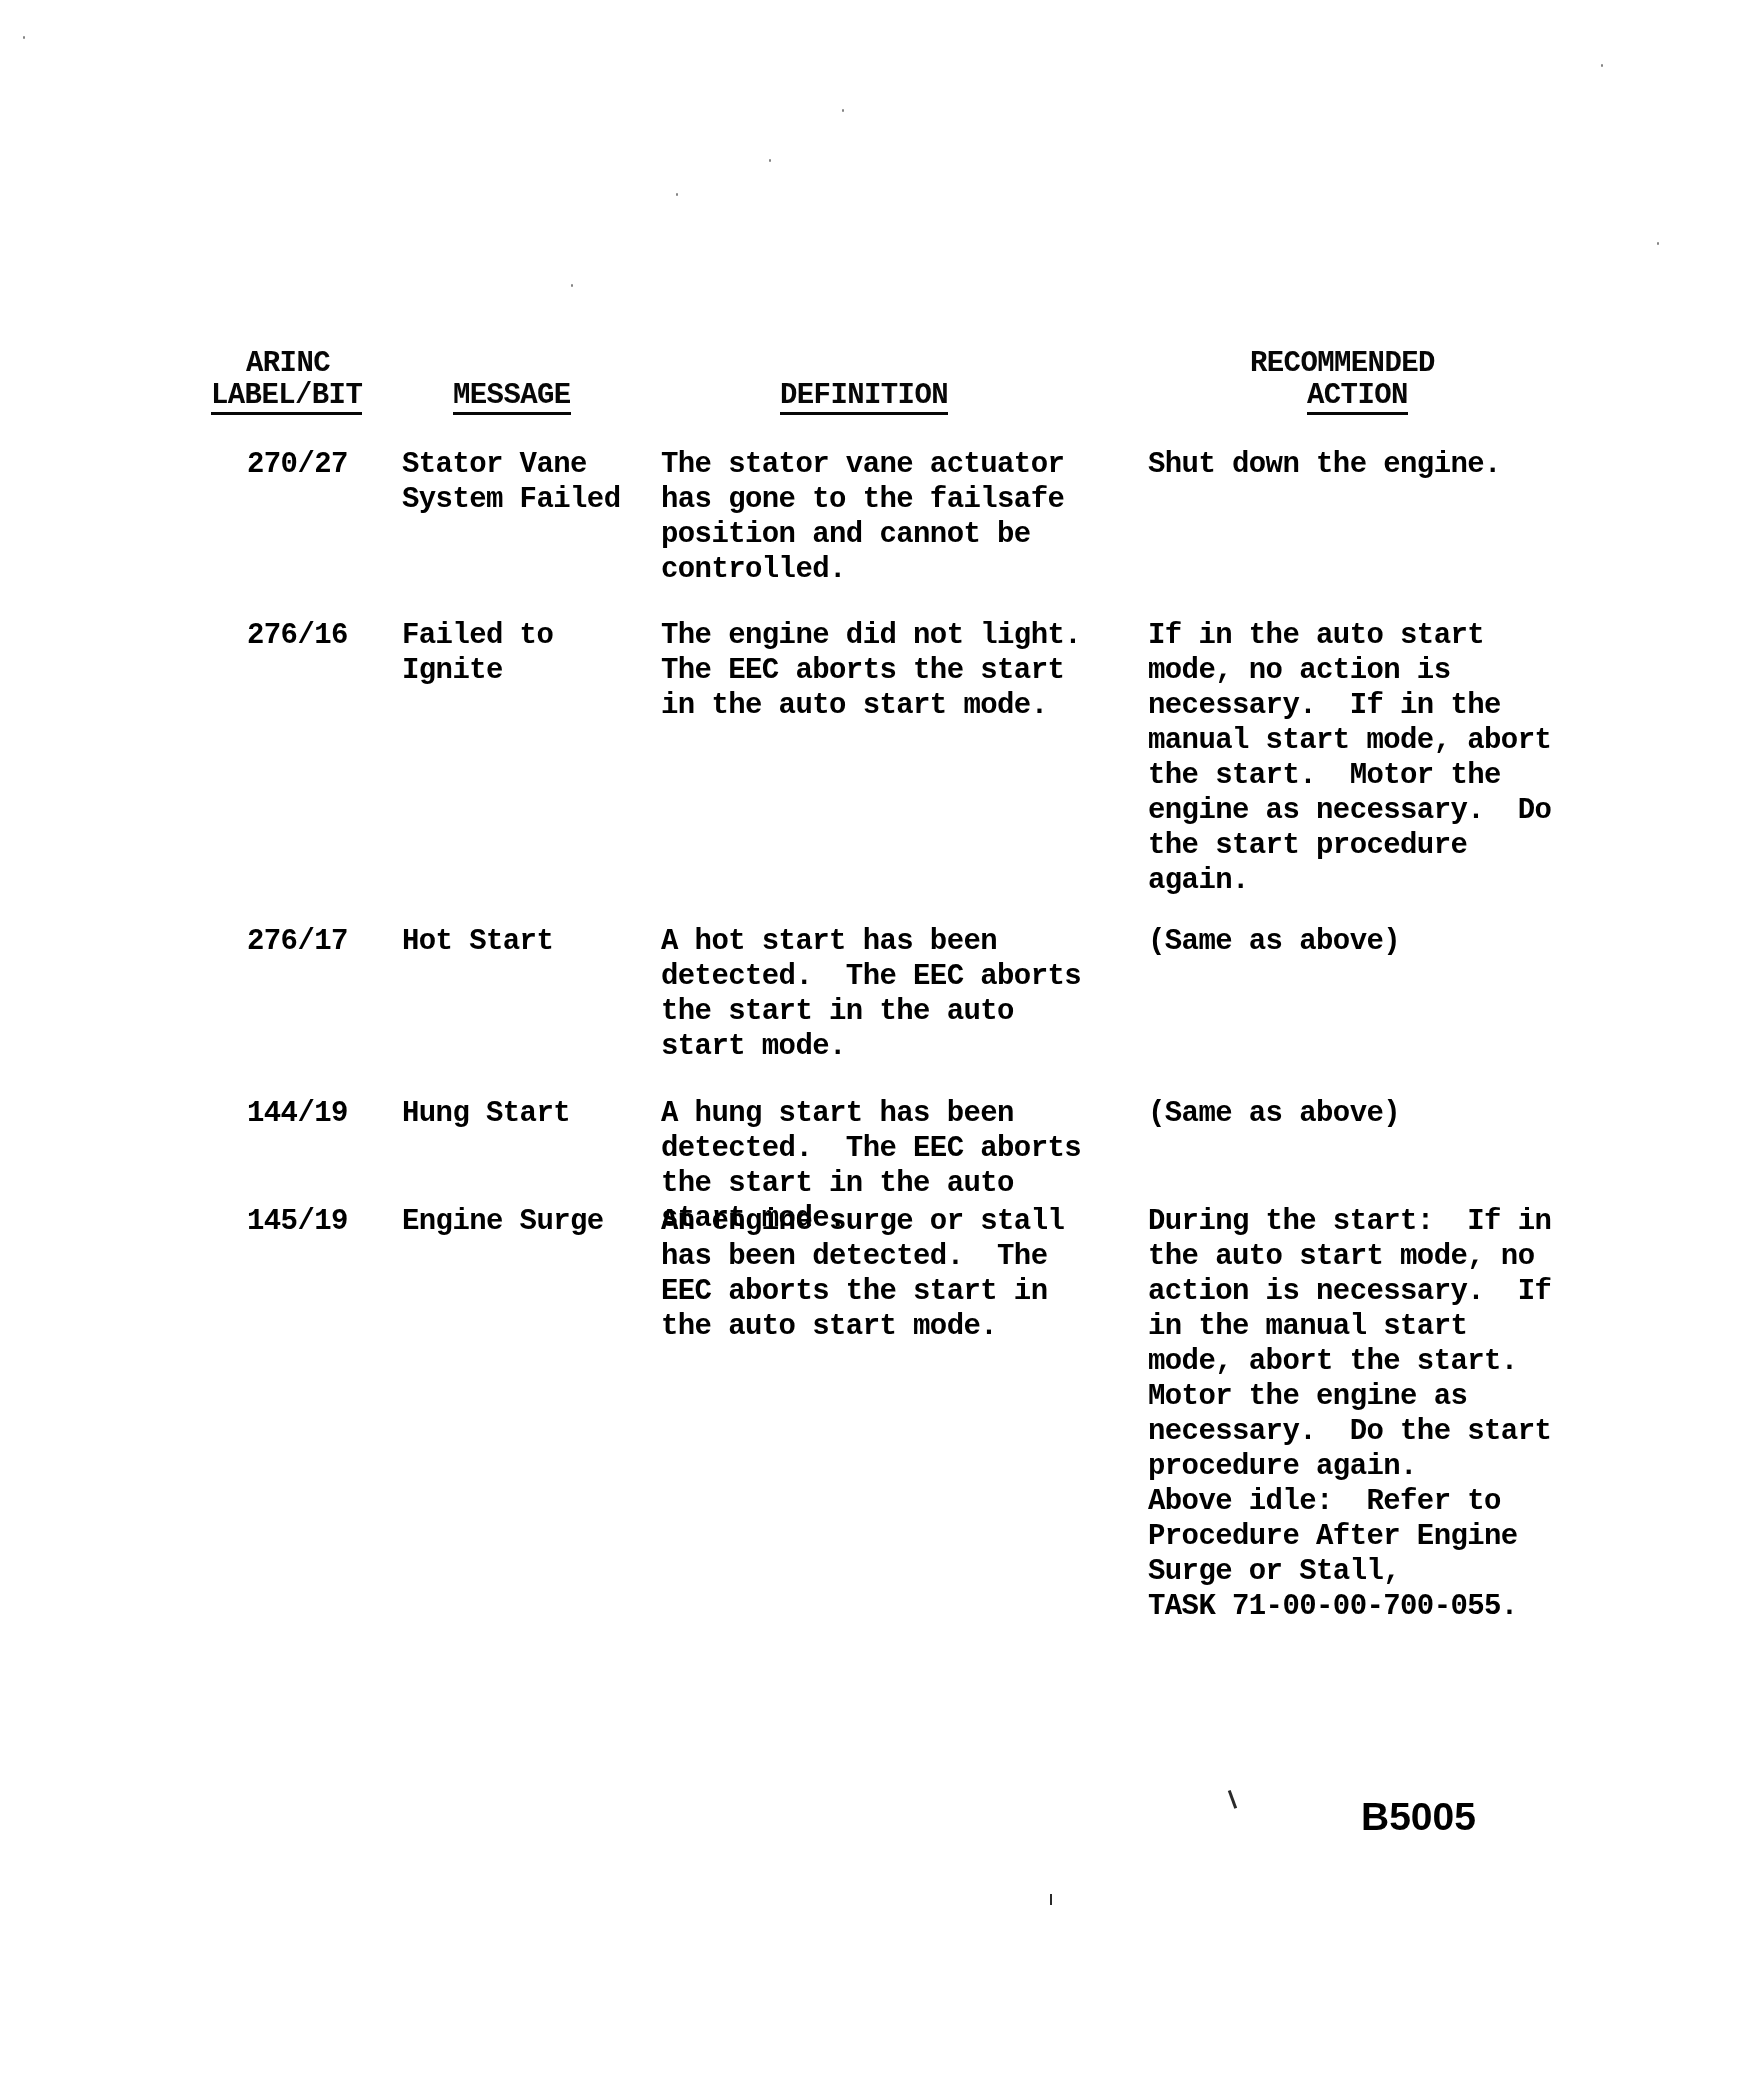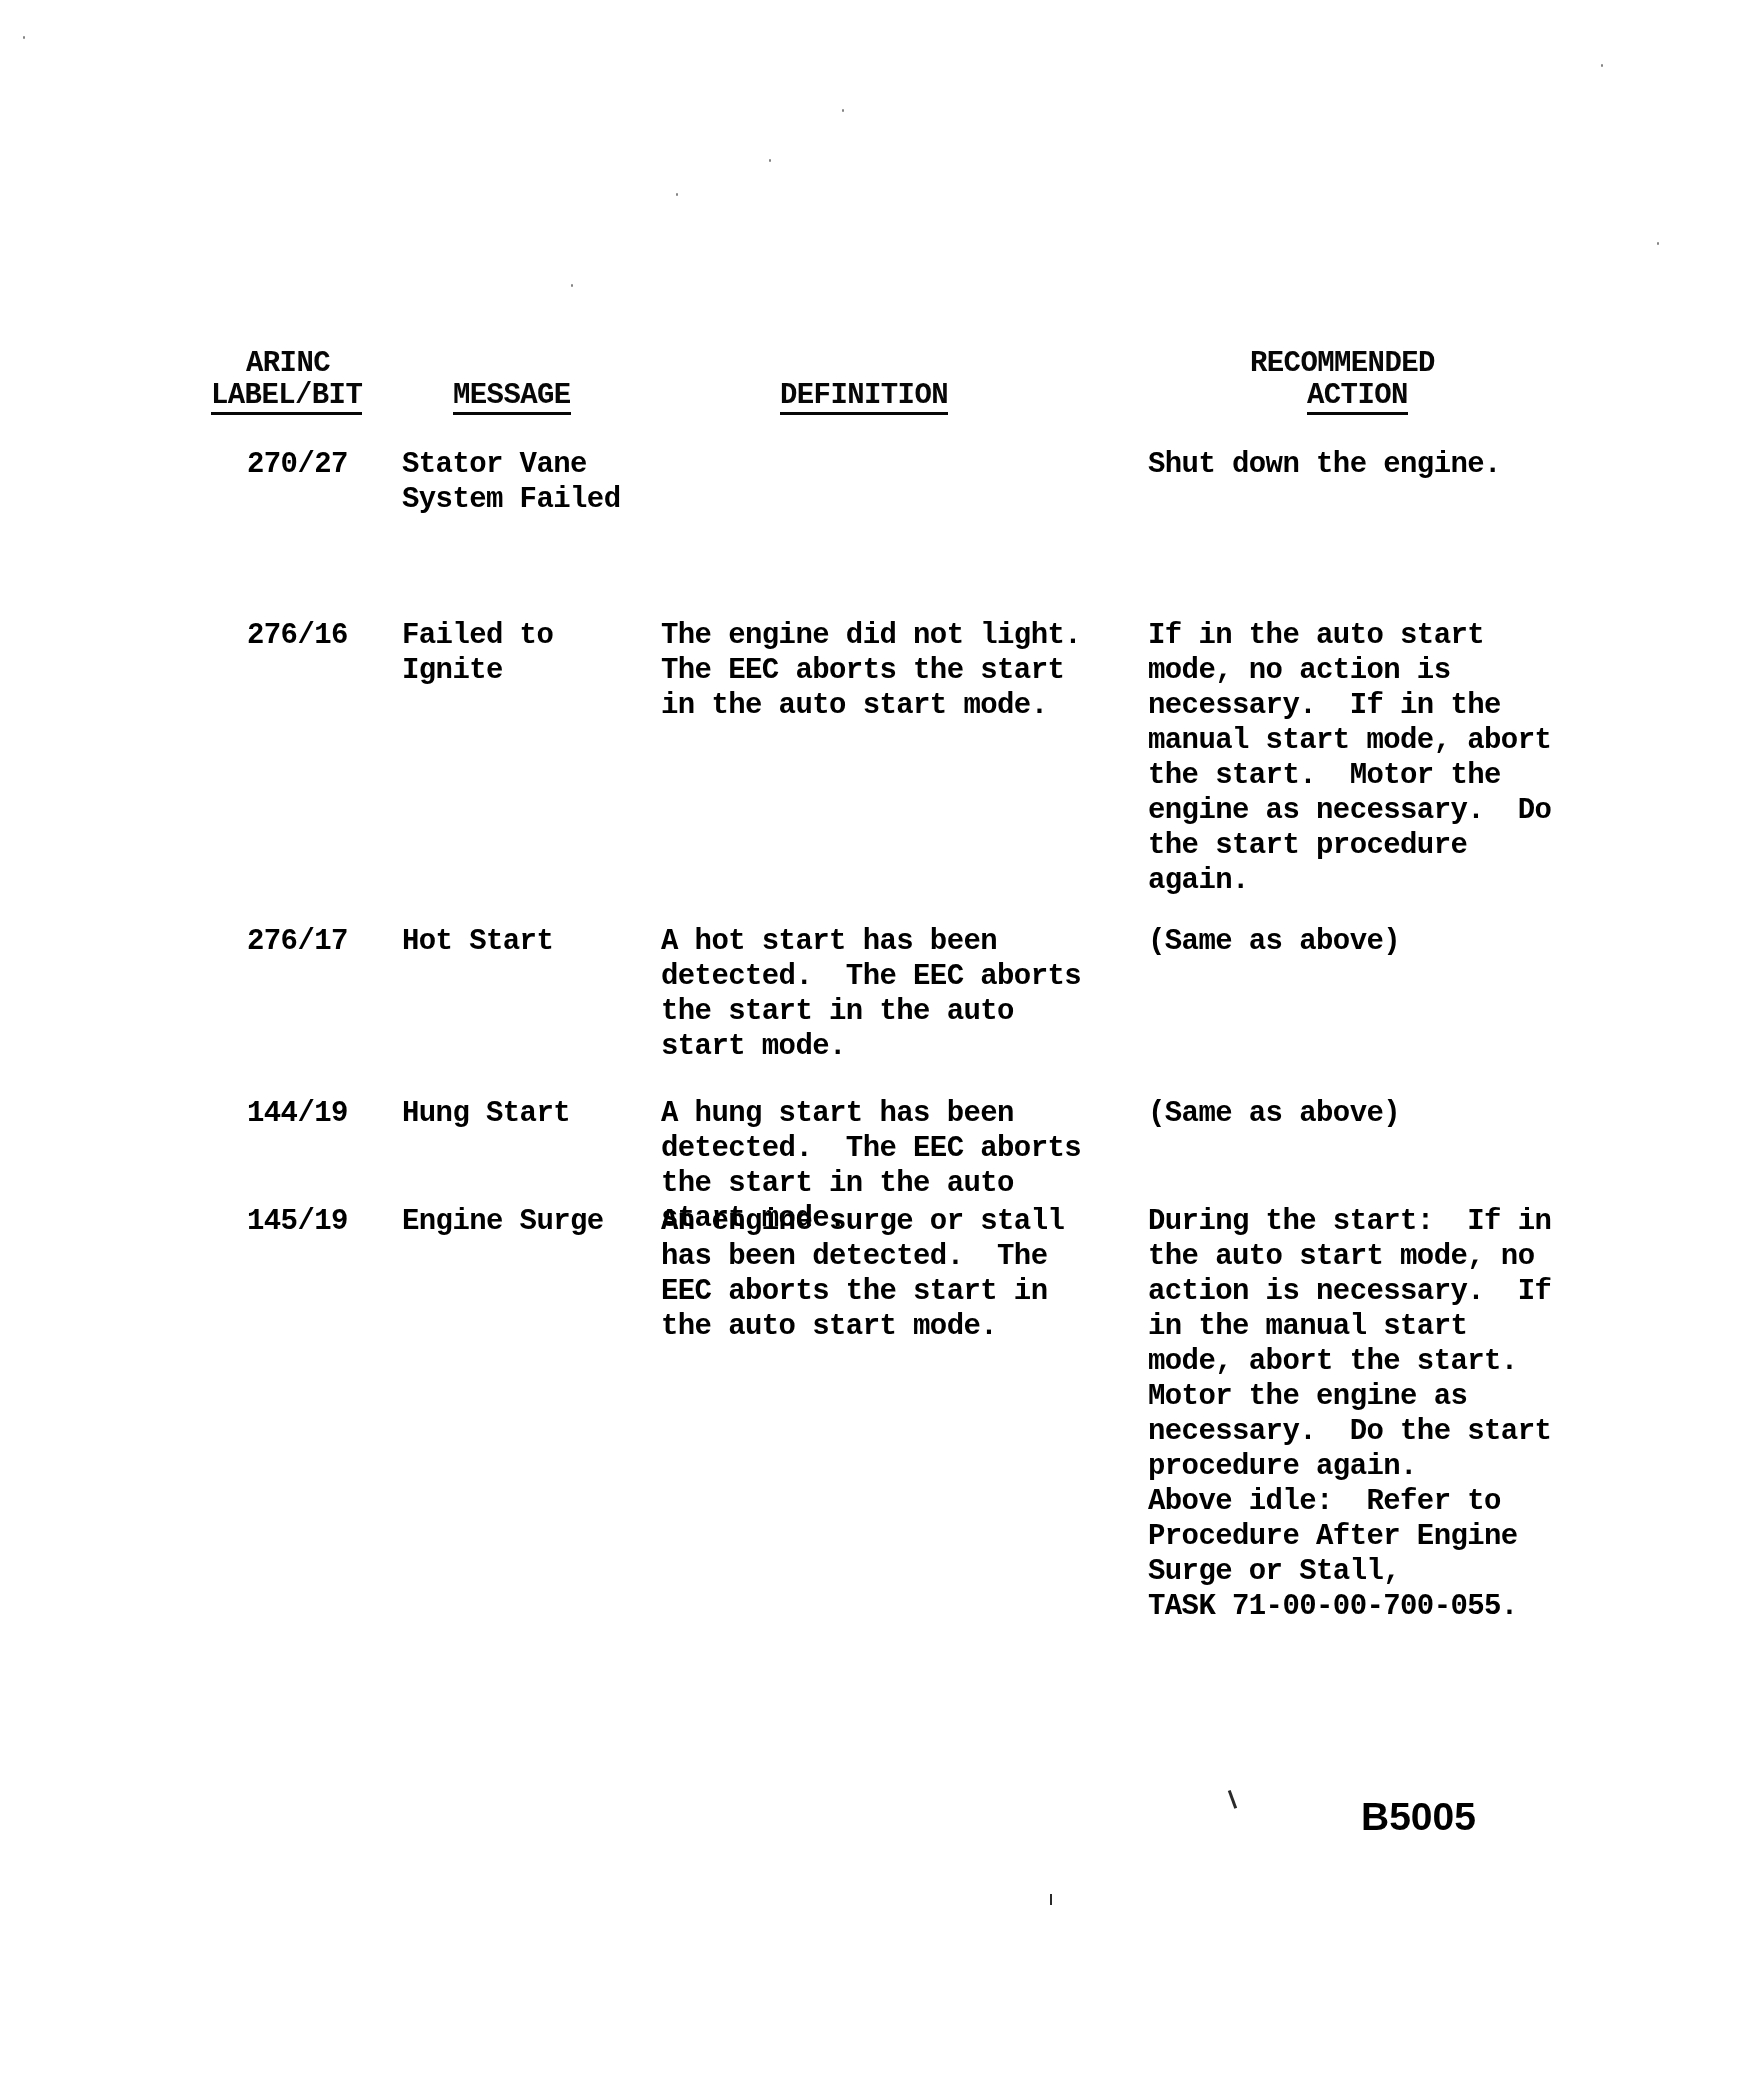--- a/index.html
+++ b/index.html
@@ -88,20 +88,24 @@
   <div class="hdr h-arinc">ARINC</div>
   <div class="hdr u h-labelbit">LABEL/BIT</div>
   <div class="hdr u h-message">MESSAGE</div>
   <div class="hdr u h-definition">DEFINITION</div>
   <div class="hdr h-recommended">RECOMMENDED</div>
   <div class="hdr u h-action">ACTION</div>
 
   <div class="cell c-label r1">270/27</div>
   <div class="cell c-msg   r1">Stator Vane
 System Failed</div>
+  <div class="cell c-def   r1">The stator vane actuator
+has gone to the failsafe
+position and cannot be
+controlled.</div>
   <div class="cell c-act   r1">Shut down the engine.</div>
 
   <div class="cell c-label r2">276/16</div>
   <div class="cell c-msg   r2">Failed to
 Ignite</div>
   <div class="cell c-def   r2">The engine did not light.
 The EEC aborts the start
 in the auto start mode.</div>
   <div class="cell c-act   r2">If in the auto start
 mode, no action is

